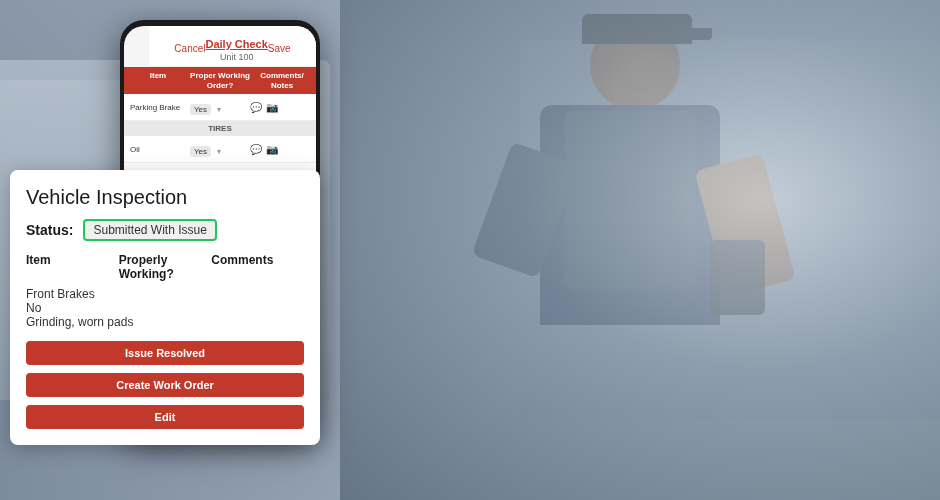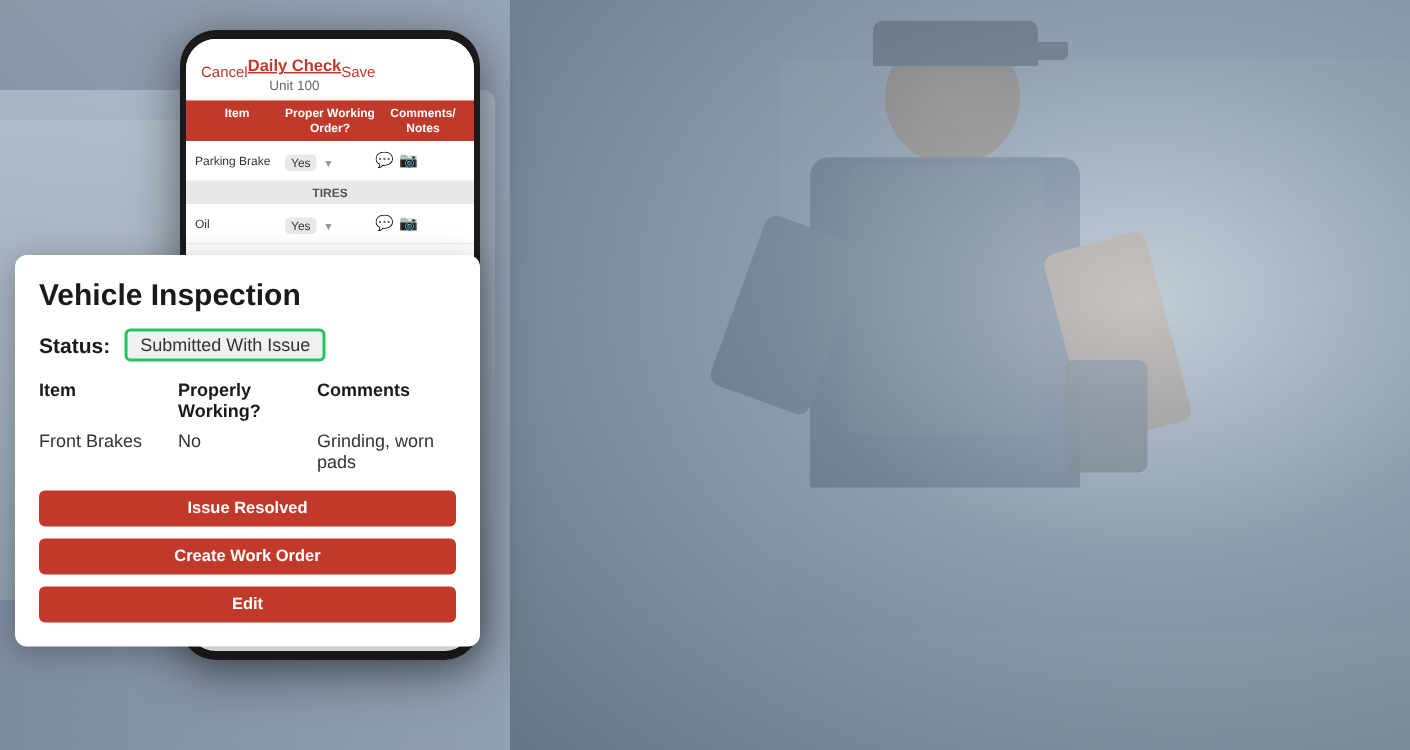--- a/index.html
+++ b/index.html
@@ -66,23 +66,24 @@
       bottom: 6px;
       background: #f5f5f5;
       border-radius: 20px;
       overflow: hidden;
     }
 
     .phone-header {
       background: white;
       padding: 8px 10px 4px;
       display: flex;
-      justify-content: flex-start;
+      justify-content: center;
       align-items: center;
       border-bottom: 1px solid #eee;
+      margin-left: 25px;
     }
 
     .phone-header-cancel {
       color: #c0392b;
       font-size: 10px;
       font-weight: 500;
     }
 
     .phone-header-title {
       text-align: center;
@@ -215,21 +216,21 @@
       width: 310px;
       background: white;
       border-radius: 8px;
       box-shadow: 0 4px 20px rgba(0,0,0,0.25);
       padding: 16px;
       z-index: 20;
     }
 
     .inspection-title {
       font-size: 20px;
-      font-weight: 700;
+      font-weight: 400;
       color: #1a1a1a;
       margin-bottom: 10px;
     }
 
     .status-row {
       display: flex;
       align-items: center;
       gap: 10px;
       margin-bottom: 12px;
     }
@@ -256,21 +257,21 @@
     }
 
     .inspection-table-header span {
       font-size: 12px;
       font-weight: 600;
       color: #1a1a1a;
     }
 
     .inspection-table-row {
       display: grid;
-      grid-template-columns: 1fr 1fr 1fr;
+      grid-template-columns: 1fr;
       margin-bottom: 12px;
     }
 
     .inspection-table-row span {
       font-size: 12px;
       color: #333;
     }
 
     .inspection-buttons {
       display: flex;

